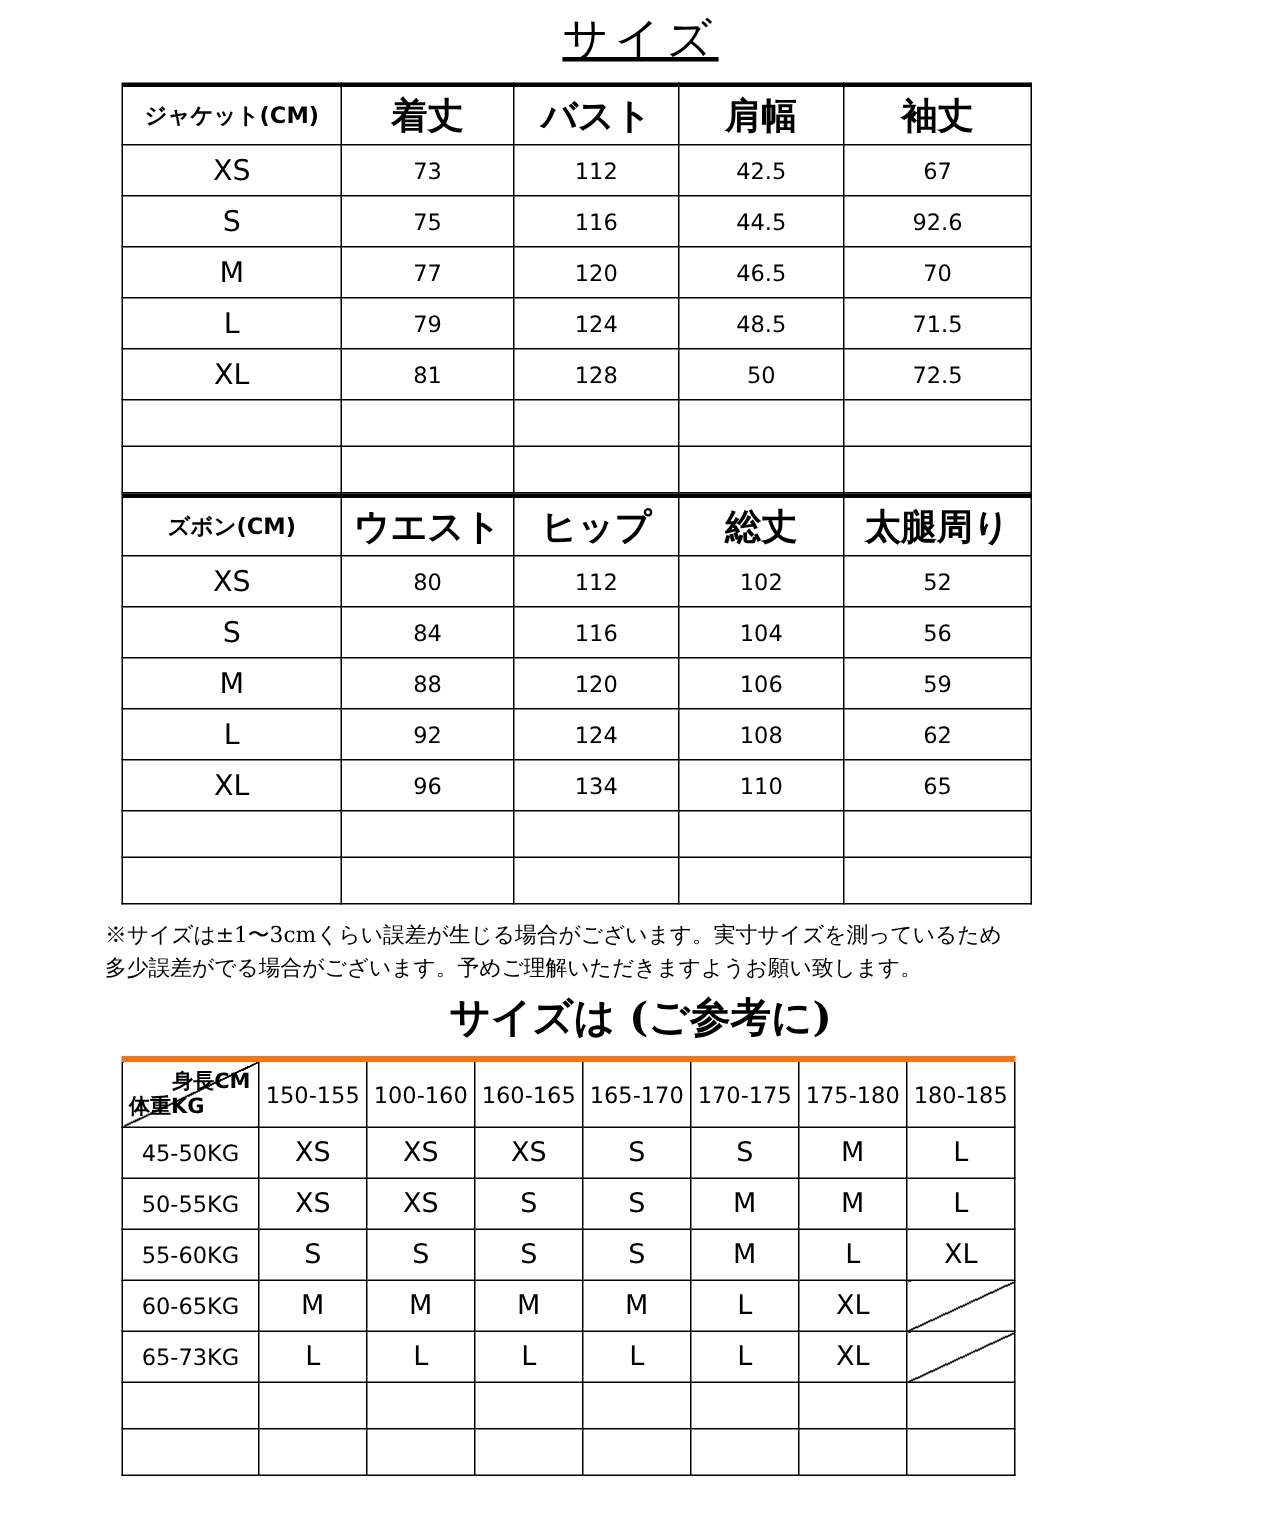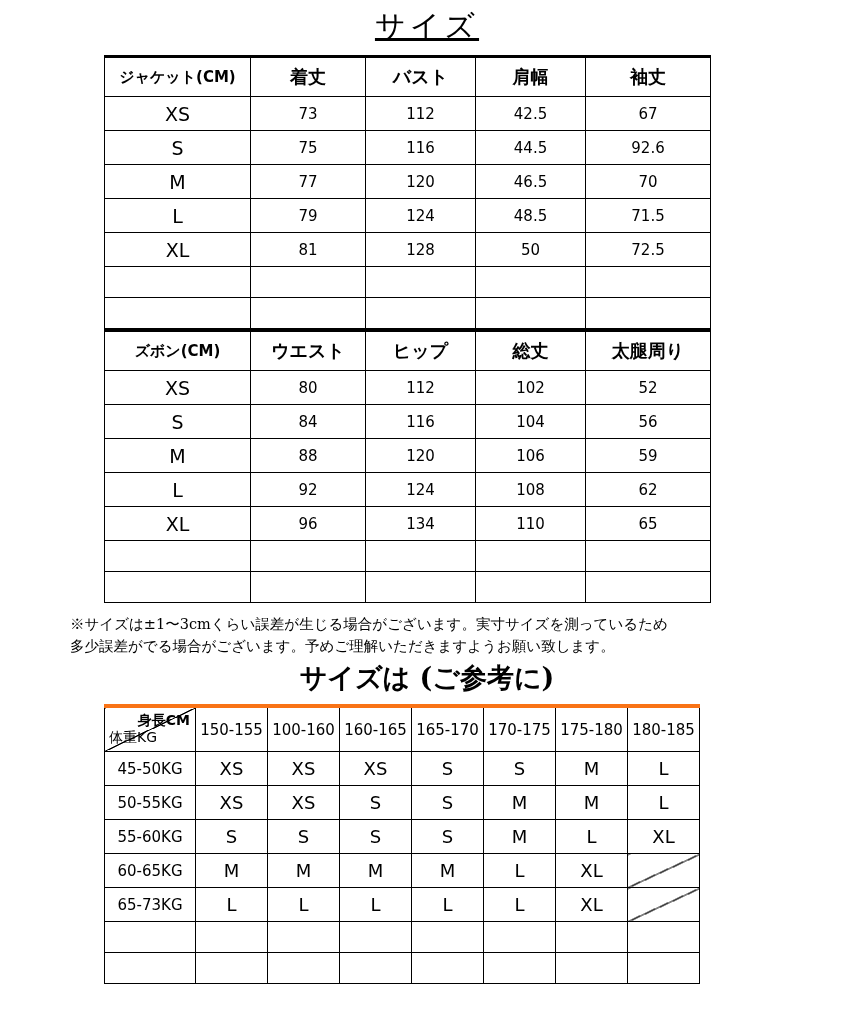--- a/index.html
+++ b/index.html
@@ -8,26 +8,26 @@
     width: 854px; height: 1024px;
     background: #ffffff; color: #000000;
     font-family: "DejaVu Sans", "Liberation Sans", sans-serif;
     overflow: hidden;
   }
   .title {
     font-family: "DejaVu Serif", "Liberation Serif", serif;
     font-size: 30px; font-weight: 400; letter-spacing: 4px;
     text-align: center; margin: 6px 0 8px 0; text-decoration: underline;
   }
-  table.t { border-collapse: collapse; table-layout: fixed; margin-left: 104px; }
+  table.t { border-collapse: collapse; table-layout: fixed; margin-left: 81px; }
   table.t td { border: 1px solid #000; text-align: center; vertical-align: middle; padding: 0; overflow: hidden; }
   table.sizes { border-top: 3px solid #000; }
   .hrow td { height: 40px; }
   .tname { font-size: 15px; font-weight: 700; }
-  .ch { font-size: 18px; font-weight: 700; font-family: "DejaVu Serif", "Liberation Serif", serif; }
+  .ch { font-size: 24px; font-weight: 700; font-family: "DejaVu Serif", "Liberation Serif", serif; }
   .drow td { height: 34px; }
   .erow td { height: 31px; }
   .sz { font-size: 19px; }
   .num { font-size: 15px; }
   .note {
     margin: 10px 0 2px 70px; width: 726px;
     font-size: 14.5px; line-height: 1.55;
     font-family: "DejaVu Serif", "Liberation Serif", serif;
   }
   .subtitle {
@@ -40,21 +40,21 @@
   .hh { font-size: 15px; }
   .rrow td { height: 34px; }
   .rerow td { height: 31px; }
   .wt { font-size: 15px; }
   .rs { font-size: 18px; }
   .corner {
     position: relative;
     background: linear-gradient(to bottom right, transparent 49.2%, #000 49.2%, #000 50.8%, transparent 50.8%);
   }
   .corner .ctr { position: absolute; top: 4px; right: 5px; font-size: 14px; font-weight: 700; }
-  .corner .cbl { position: absolute; bottom: 4px; left: 4px; font-size: 14px; font-weight: 400; }
+  .corner .cbl { position: absolute; bottom: 4px; left: 4px; font-size: 14px; font-weight: 700; }
   .diag {
     background: linear-gradient(to bottom right, transparent 49%, #000 49%, #000 51%, transparent 51%);
   }
 </style>
 </head>
 <body>
 
 <div class="page">
 
   <h1 class="title">サイズ</h1>

